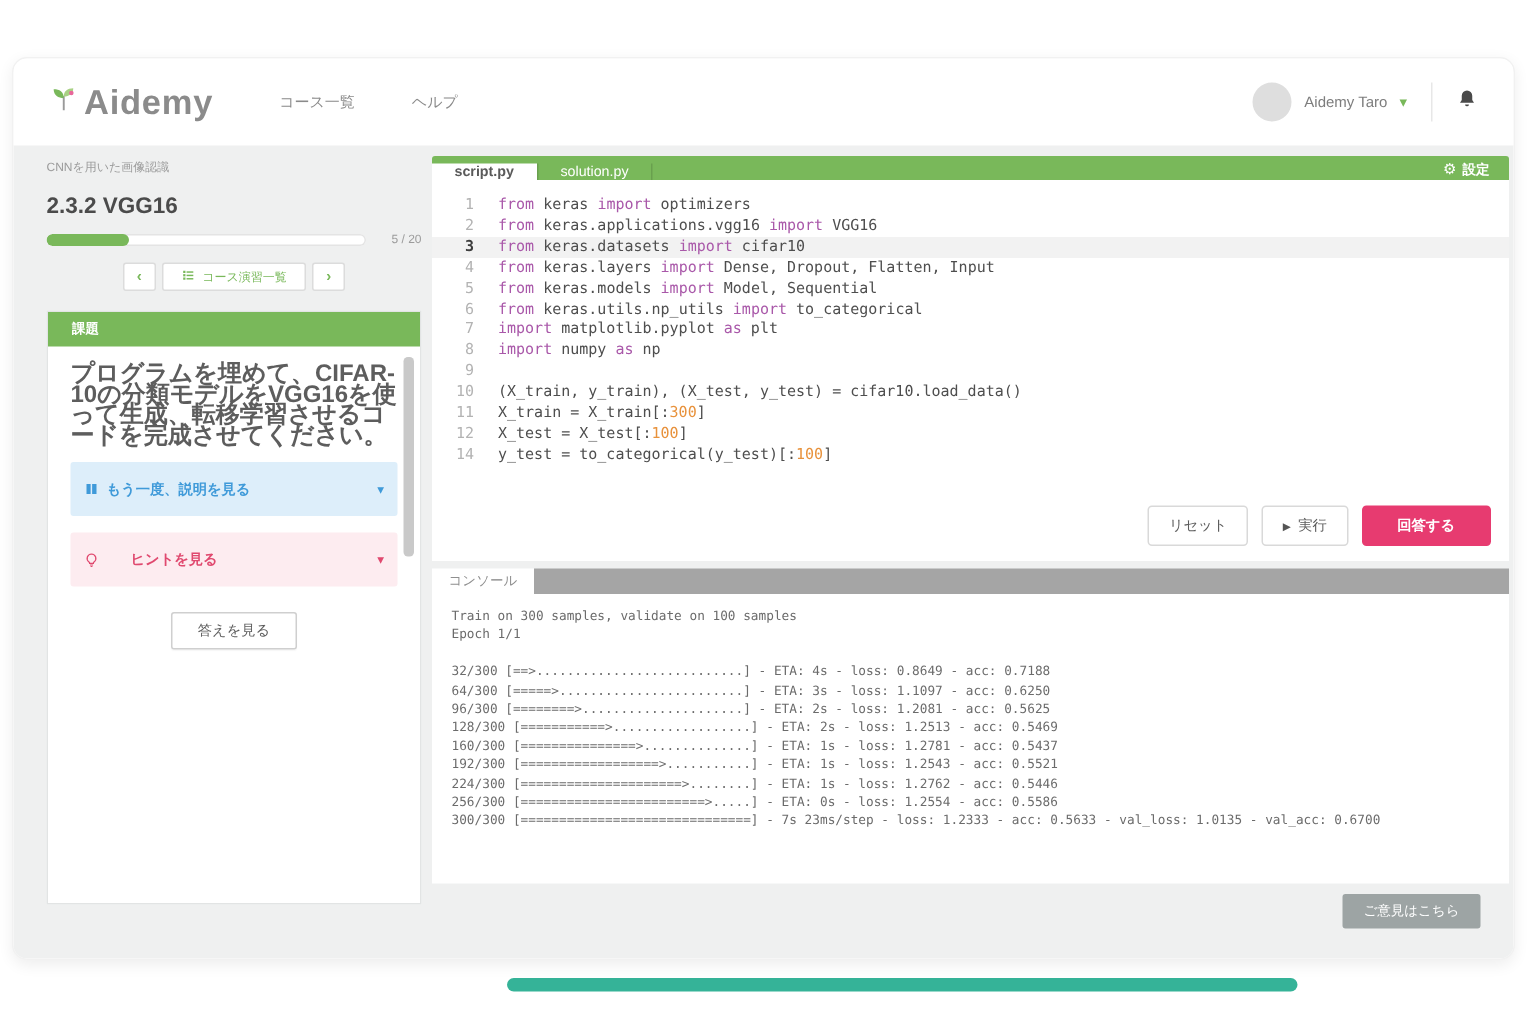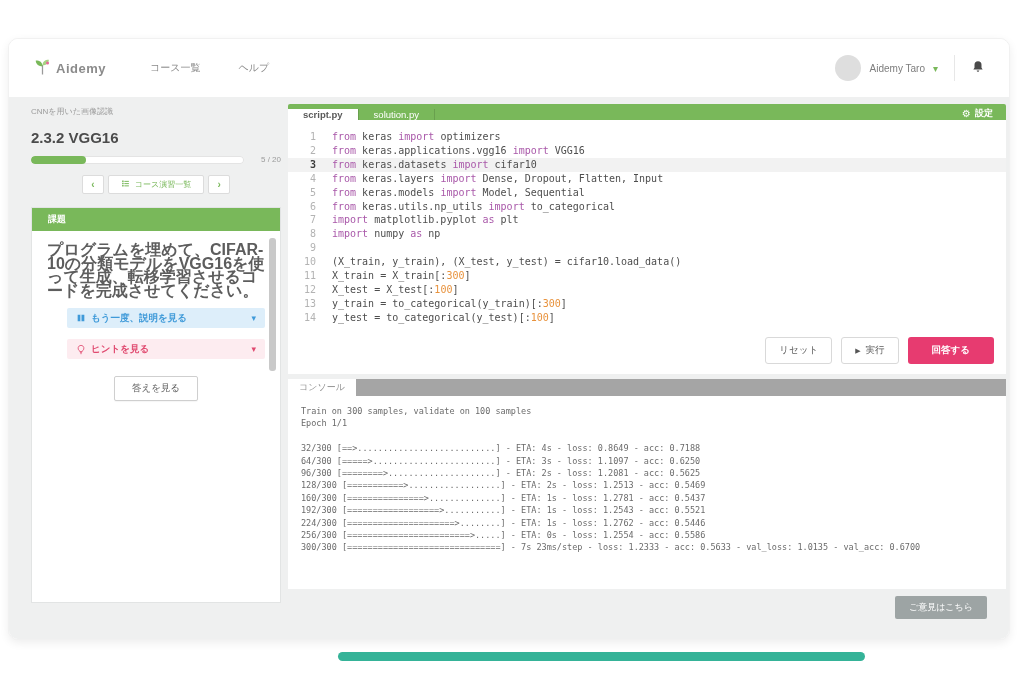--- a/index.html
+++ b/index.html
@@ -9,21 +9,21 @@
   .teal-bar { position:absolute; left:338px; top:652px; width:527px; height:9px;
               background:#35b398; border-radius:5px; }
 
   .card { position:absolute; left:8px; top:38px; width:1002px; height:602px;
           background:#fff; border-radius:10px; border:1px solid #f1f1f1;
           box-shadow:0 3px 10px rgba(0,0,0,.07); overflow:hidden; }
 
   
   .hdr { height:58px; display:flex; align-items:center; padding:0 24px; background:#fff; }
   .logo { display:flex; align-items:center; gap:4px; }
-  .logo-text { font-size:13px; font-weight:bold; color:#8b8b8b; letter-spacing:.5px; }
+  .logo-text { font-size:23px; font-weight:bold; color:#8b8b8b; letter-spacing:.5px; }
   .hdr-nav { display:flex; gap:38px; margin-left:44px; }
   .nav-item { font-size:10px; color:#8a8a8a; cursor:pointer; }
   .hdr-right { margin-left:auto; display:flex; align-items:center; }
   .avatar { width:26px; height:26px; border-radius:50%; background:#dedede; }
   .user-name { font-size:10px; color:#7d7d7d; margin-left:9px; }
   .user-caret { color:#79b85a; font-size:10px; margin-left:8px; cursor:pointer; }
   .hdr-div { width:1px; height:26px; background:#e7e7e7; margin:0 16px; }
 
   
   .bodyarea { position:absolute; top:58px; left:0; right:0; bottom:0; background:#eff0f0; }
@@ -40,25 +40,25 @@
   .pager { display:flex; justify-content:center; gap:4px; margin-top:11px; }
   .pager button { background:#fff; border:1px solid #dcdcdc; border-radius:2px; height:19px;
                   display:flex; align-items:center; justify-content:center; cursor:pointer; color:#79b85a; }
   .pg-arrow { width:22px; font-size:10px; font-weight:bold; }
   .pg-mid { padding:0 12px; gap:5px; font-size:8px; color:#6e6e6e; }
 
   .assignment { position:relative; margin-top:13px; background:#fff; border:1px solid #e2e4e4; height:396px; }
   .assignment-hd { background:#79b85a; color:#fff; font-size:9px; font-weight:bold; padding:5px 16px; }
   .assignment-bd { padding:12px 15px 0 15px; }
   .assign-desc { font-size:16px; line-height:13.5px; color:#5d5d5d; font-weight:bold; }
-  .toggle { display:flex; align-items:center; height:20px; border-radius:2px;
-            padding:0 9px; margin-top:11px; font-size:9.5px; font-weight:bold; cursor:pointer;margin-left:20px; }
+  .toggle { display:flex; align-items:center; height:36px; border-radius:2px;
+            padding:0 9px; margin-top:11px; font-size:9.5px; font-weight:bold; cursor:pointer; }
   .toggle .tg-caret { margin-left:auto; font-size:9px; }
   .toggle-blue { background:#ddeefa; color:#3f9ad9; }
-  .toggle-pink { background:#fdecf0; color:#e0496f; }
+  .toggle-pink { background:#fdecf0; color:#e0496f;gap:16px; }
   .answer-btn { display:block; margin:17px auto 0 auto; background:#fff; border:1px solid #cfcfcf;
                 border-radius:2px; font-size:9.5px; color:#5c5c5c; padding:5px 17px; cursor:pointer;
                 box-shadow:0 1px 1px rgba(0,0,0,.04); }
   .scroll-thumb { position:absolute; right:4px; top:30px; width:7px; height:133px;
                   background:#c9c9c9; border-radius:3px; cursor:pointer; }
 
   
   .mainpanel { position:absolute; left:279px; top:7px; width:718px; }
   .tabbar { height:16px; background:#79b85a; display:flex; align-items:flex-end; border-radius:2px 2px 0 0; }
   .tab { display:flex; align-items:center; padding:0 15px; font-size:9.5px; cursor:pointer; }
@@ -216,21 +216,20 @@
               <div class="code-row active"><span class="ln">3</span><span class="cd"><span class="tok-kw">from</span><span> keras.datasets </span><span class="tok-kw">import</span><span> cifar10</span></span></div>
               <div class="code-row"><span class="ln">4</span><span class="cd"><span class="tok-kw">from</span><span> keras.layers </span><span class="tok-kw">import</span><span> Dense, Dropout, Flatten, Input</span></span></div>
               <div class="code-row"><span class="ln">5</span><span class="cd"><span class="tok-kw">from</span><span> keras.models </span><span class="tok-kw">import</span><span> Model, Sequential</span></span></div>
               <div class="code-row"><span class="ln">6</span><span class="cd"><span class="tok-kw">from</span><span> keras.utils.np_utils </span><span class="tok-kw">import</span><span> to_categorical</span></span></div>
               <div class="code-row"><span class="ln">7</span><span class="cd"><span class="tok-kw">import</span><span> matplotlib.pyplot </span><span class="tok-kw">as</span><span> plt</span></span></div>
               <div class="code-row"><span class="ln">8</span><span class="cd"><span class="tok-kw">import</span><span> numpy </span><span class="tok-kw">as</span><span> np</span></span></div>
               <div class="code-row"><span class="ln">9</span><span class="cd"> </span></div>
               <div class="code-row"><span class="ln">10</span><span class="cd"><span>(X_train, y_train), (X_test, y_test) = cifar10.load_data()</span></span></div>
               <div class="code-row"><span class="ln">11</span><span class="cd"><span>X_train = X_train[:</span><span class="tok-num">300</span><span>]</span></span></div>
               <div class="code-row"><span class="ln">12</span><span class="cd"><span>X_test = X_test[:</span><span class="tok-num">100</span><span>]</span></span></div>
-              <div class="code-row"><span class="ln">13</span><span class="cd"><span>y_train = to_categorical(y_train)[:</span><span class="tok-num">300</span><span>]</span></span></div>
               <div class="code-row"><span class="ln">14</span><span class="cd"><span>y_test = to_categorical(y_test)[:</span><span class="tok-num">100</span><span>]</span></span></div>
             </div>
           <div class="editor-btns">
             <button class="btn-plain">リセット</button>
             <button class="btn-plain">
               <span class="play-glyph">▶</span>
               <span>実行</span>
             </button>
             <button class="btn-submit">回答する</button>
           </div>

